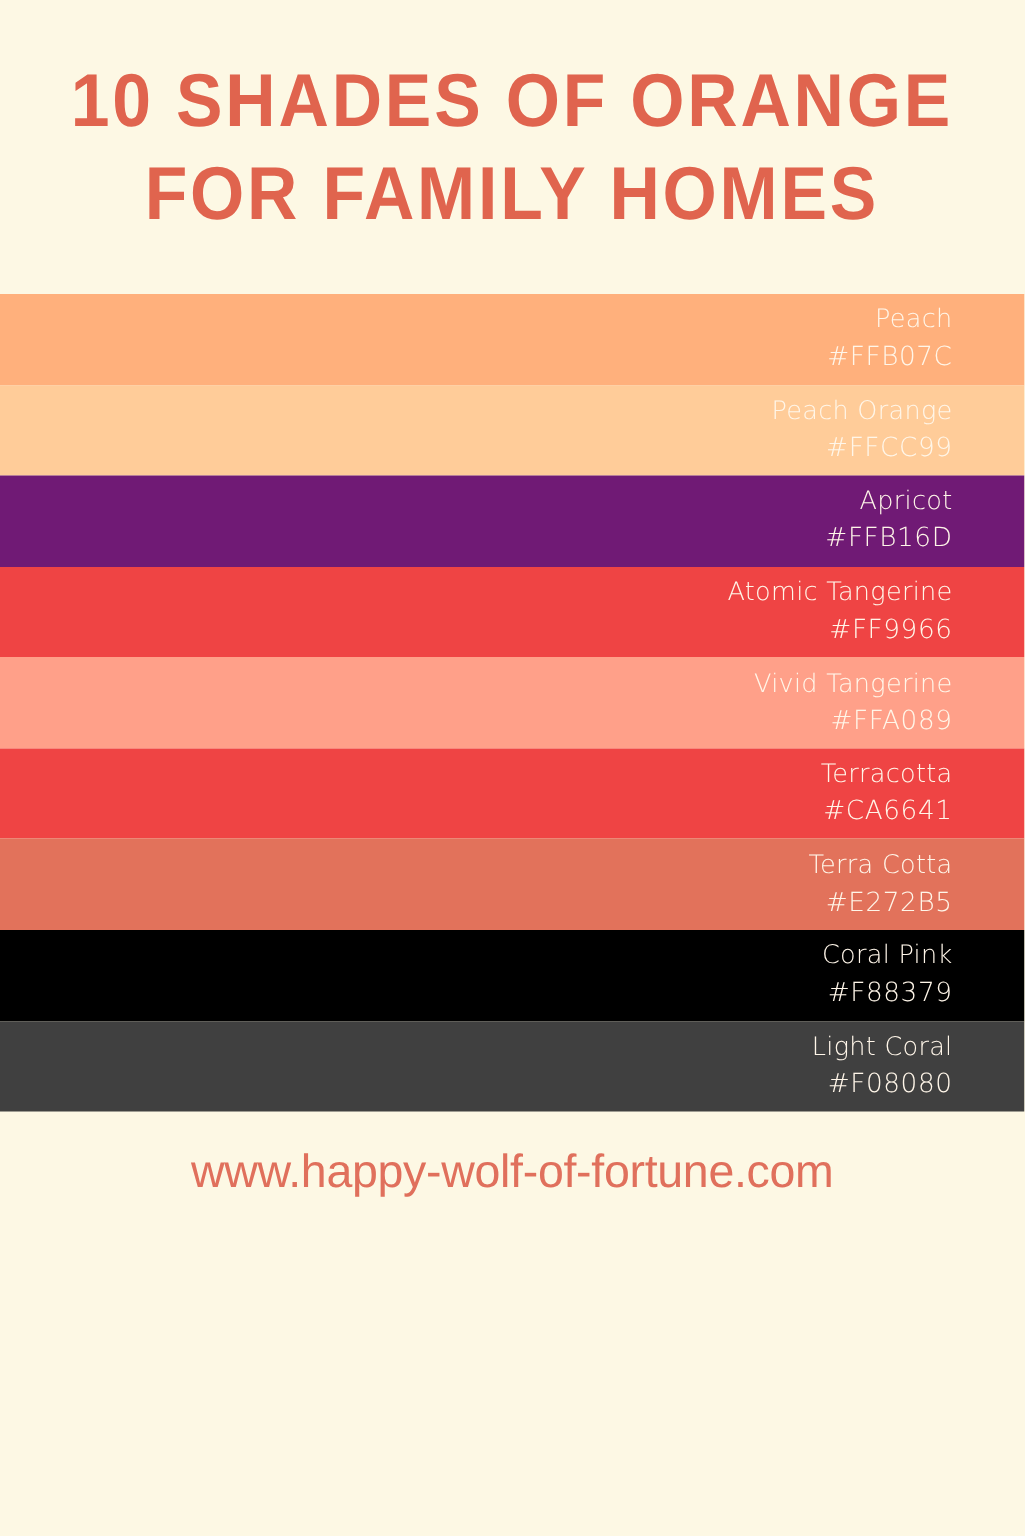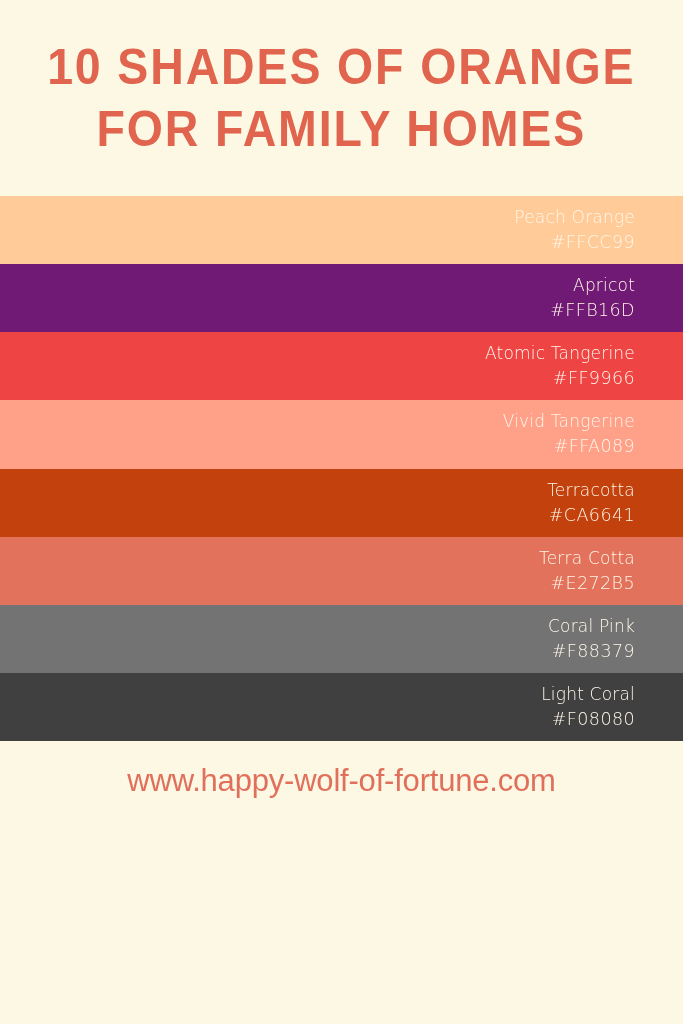--- a/index.html
+++ b/index.html
@@ -106,45 +106,49 @@
 <body>
 
 <div id="infographic">
 
   <div class="header">
     <span class="title-line">10 SHADES OF ORANGE</span>
     <span class="title-line">FOR FAMILY HOMES</span>
   </div>
 
   <div class="swatches">
+      <div class="swatch-row" style="background-color: rgb(255, 176, 124);">
+        <span class="swatch-name">Peach</span>
+        <span class="swatch-hex">#FFB07C</span>
+      </div>
       <div class="swatch-row" style="background-color: rgb(255, 204, 153); padding-left: 20px;">
         <span class="swatch-name">Peach Orange</span>
         <span class="swatch-hex">#FFCC99</span>
       </div>
       <div class="swatch-row" style="background-color: #701a75; align-items: flex-end;">
         <span class="swatch-name">Apricot</span>
         <span class="swatch-hex">#FFB16D</span>
       </div>
       <div class="swatch-row" style="background-color: #ef4444;">
         <span class="swatch-name">Atomic Tangerine</span>
         <span class="swatch-hex">#FF9966</span>
       </div>
       <div class="swatch-row" style="background-color: rgb(255, 160, 137);">
         <span class="swatch-name">Vivid Tangerine</span>
         <span class="swatch-hex">#FFA089</span>
       </div>
-      <div class="swatch-row" style="background-color: #c2410c;">
+      <div class="swatch-row" style="background-color: #ef4444;">
         <span class="swatch-name">Terracotta</span>
         <span class="swatch-hex">#CA6641</span>
       </div>
       <div class="swatch-row" style="background-color: rgb(226, 114, 91);">
         <span class="swatch-name">Terra Cotta</span>
         <span class="swatch-hex">#E272B5</span>
       </div>
-      <div class="swatch-row" style="background-color: #737373;">
+      <div class="swatch-row" style="background-color: #000000; text-decoration: underline;">
         <span class="swatch-name">Coral Pink</span>
         <span class="swatch-hex">#F88379</span>
       </div>
       <div class="swatch-row" style="background-color: #404040;">
         <span class="swatch-name">Light Coral</span>
         <span class="swatch-hex">#F08080</span>
       </div>
     </div>
 
   <div class="footer">

